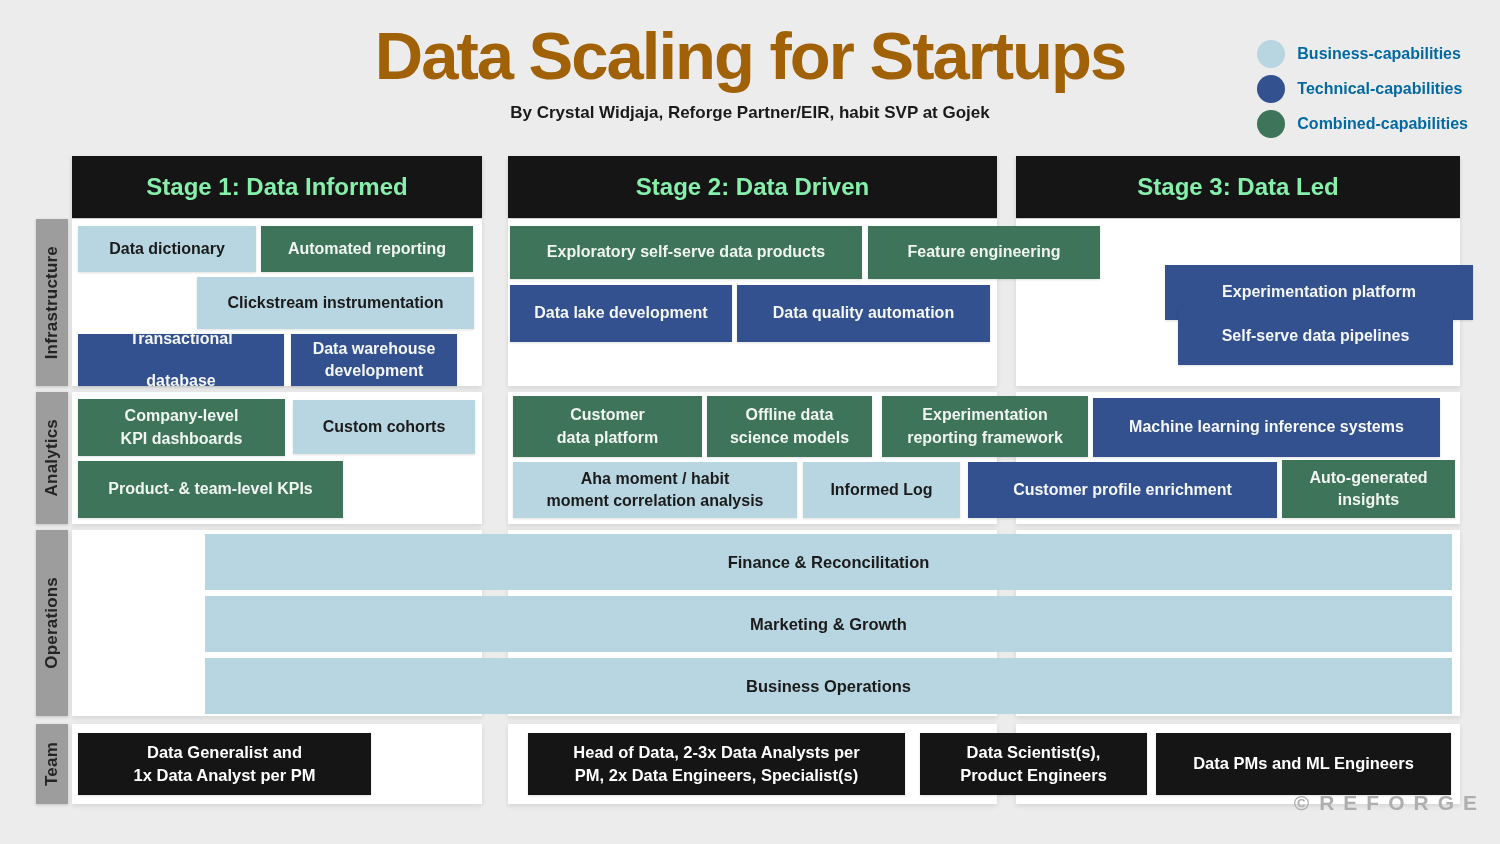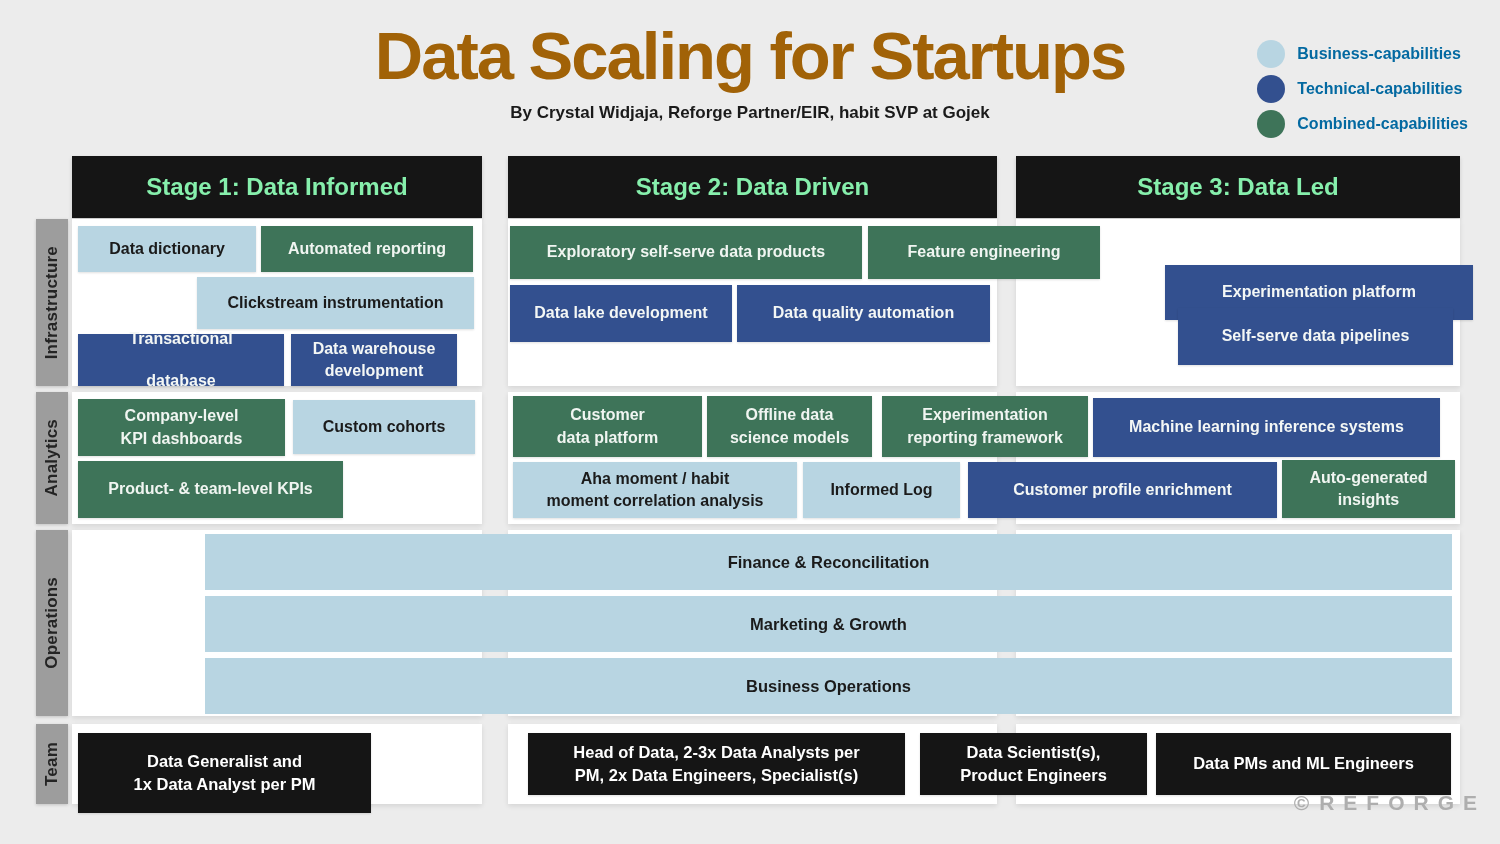--- a/index.html
+++ b/index.html
@@ -195,21 +195,21 @@
     </div>
   <div class="box combined" style="left:1282px; top:460px; width:173px; height:58px;">
       <span class="ln">Auto-generated</span>
       <span class="ln">insights</span>
     </div>
 
   <div class="ops-bar" style="top:534px;text-align:right;">Finance &amp; Reconcilitation</div>
   <div class="ops-bar" style="top:596px;">Marketing &amp; Growth</div>
   <div class="ops-bar" style="top:658px;">Business Operations</div>
 
-  <div class="box team-box" style="left:78px; top:733px; width:293px; height:80px;">
+  <div class="box team-box" style="left:78px; top:733px; width:293px; height:62px;">
       <span class="ln">Data Generalist and</span>
       <span class="ln">1x Data Analyst per PM</span>
     </div>
   <div class="box team-box" style="left:528px; top:733px; width:377px; height:62px;">
       <span class="ln">Head of Data, 2-3x Data Analysts per</span>
       <span class="ln">PM, 2x Data Engineers, Specialist(s)</span>
     </div>
   <div class="box team-box" style="left:920px; top:733px; width:227px; height:62px;">
       <span class="ln">Data Scientist(s),</span>
       <span class="ln">Product Engineers</span>

